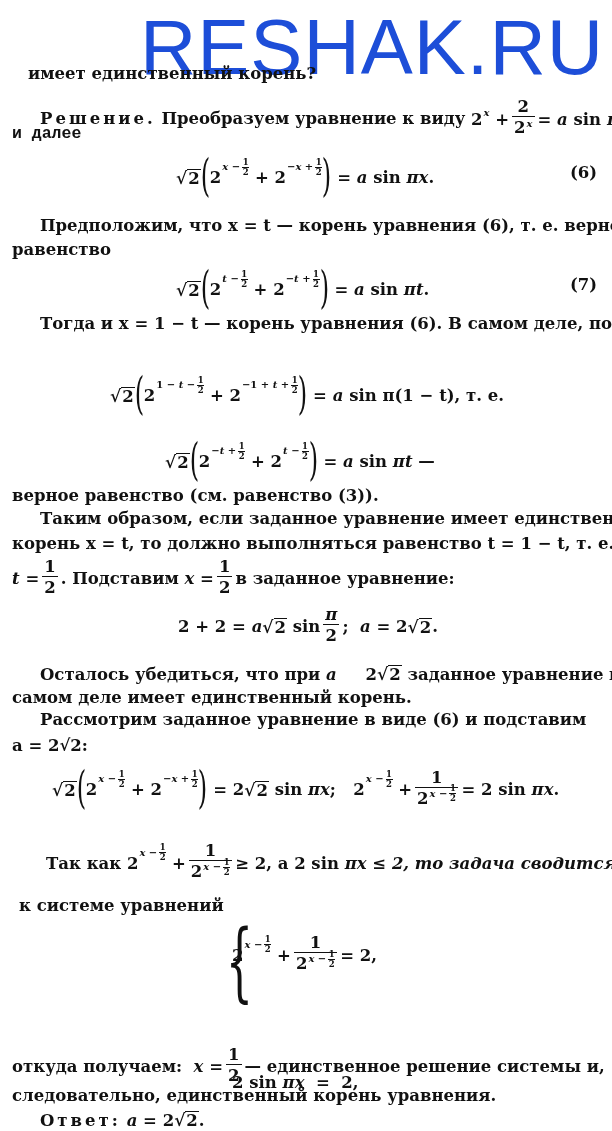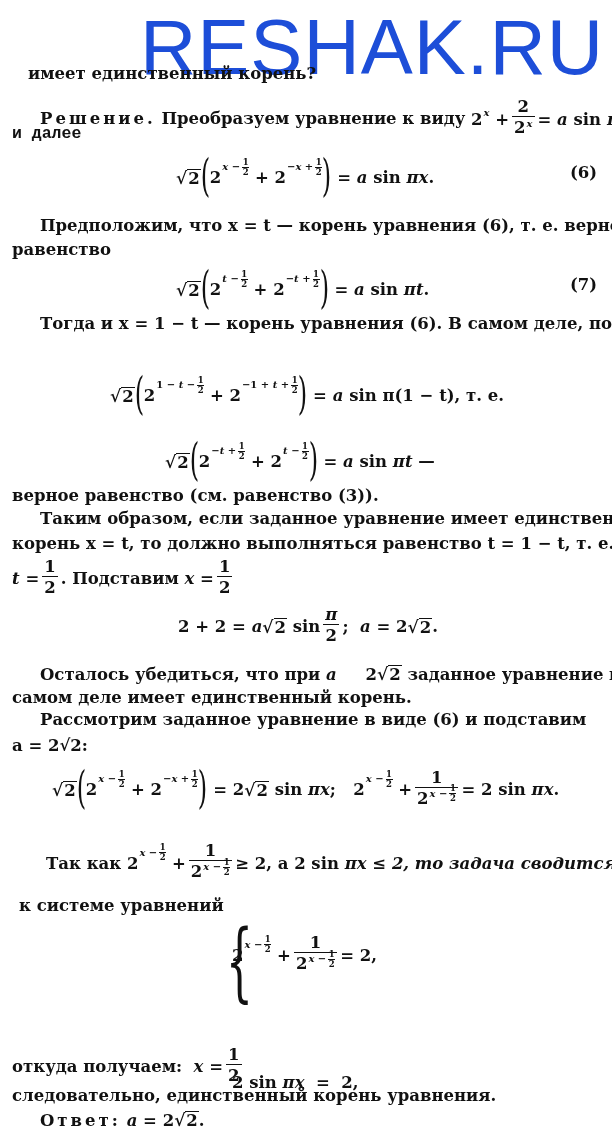--- a/index.html
+++ b/index.html
@@ -173,20 +173,21 @@
           <span class="n">1</span>
           <span class="bar"></span>
           <span class="d">2</span>
         </span><span>. Подставим</span>&nbsp;
       <span class="it">x</span>&nbsp;<span>=</span>
       <span class="frac">
           <span class="n">1</span>
           <span class="bar"></span>
           <span class="d">2</span>
         </span>
+      <span>в заданное уравнение:</span>
     </span>
   </div>
 
   <div class="ln" style="left:178px; top:606px;">
     <span class="m">
       <span>2</span>&nbsp;<span>+</span>&nbsp;<span>2</span>&nbsp;<span>=</span>&nbsp;<span class="it">a</span>
       <span class="sqrt">
           <span class="rad">√</span>
           <span class="arg">2</span>
         </span>&nbsp;<span>sin</span>
@@ -309,20 +310,21 @@
   </div>
 
   <div class="ln" style="left:12px; top:1046px;">
     <span class="m">
       <span>откуда получаем:</span>&nbsp;&nbsp;<span class="it">x</span>&nbsp;<span>=</span>
       <span class="frac">
           <span class="n">1</span>
           <span class="bar"></span>
           <span class="d">2</span>
         </span>
+      <span>— единственное решение системы и,</span>
     </span>
   </div>
   <div class="ln" style="left:12px; top:1086px;">следовательно, единственный корень уравнения.</div>
 
   <div class="ln" style="left:40px; top:1110px;">
     <span class="sp">Ответ:</span>
     <span class="it">a</span>&nbsp;<span>=</span>&nbsp;<span>2</span><span class="sqrt">
         <span class="rad">√</span>
         <span class="arg">2</span>
       </span><span>.</span>

